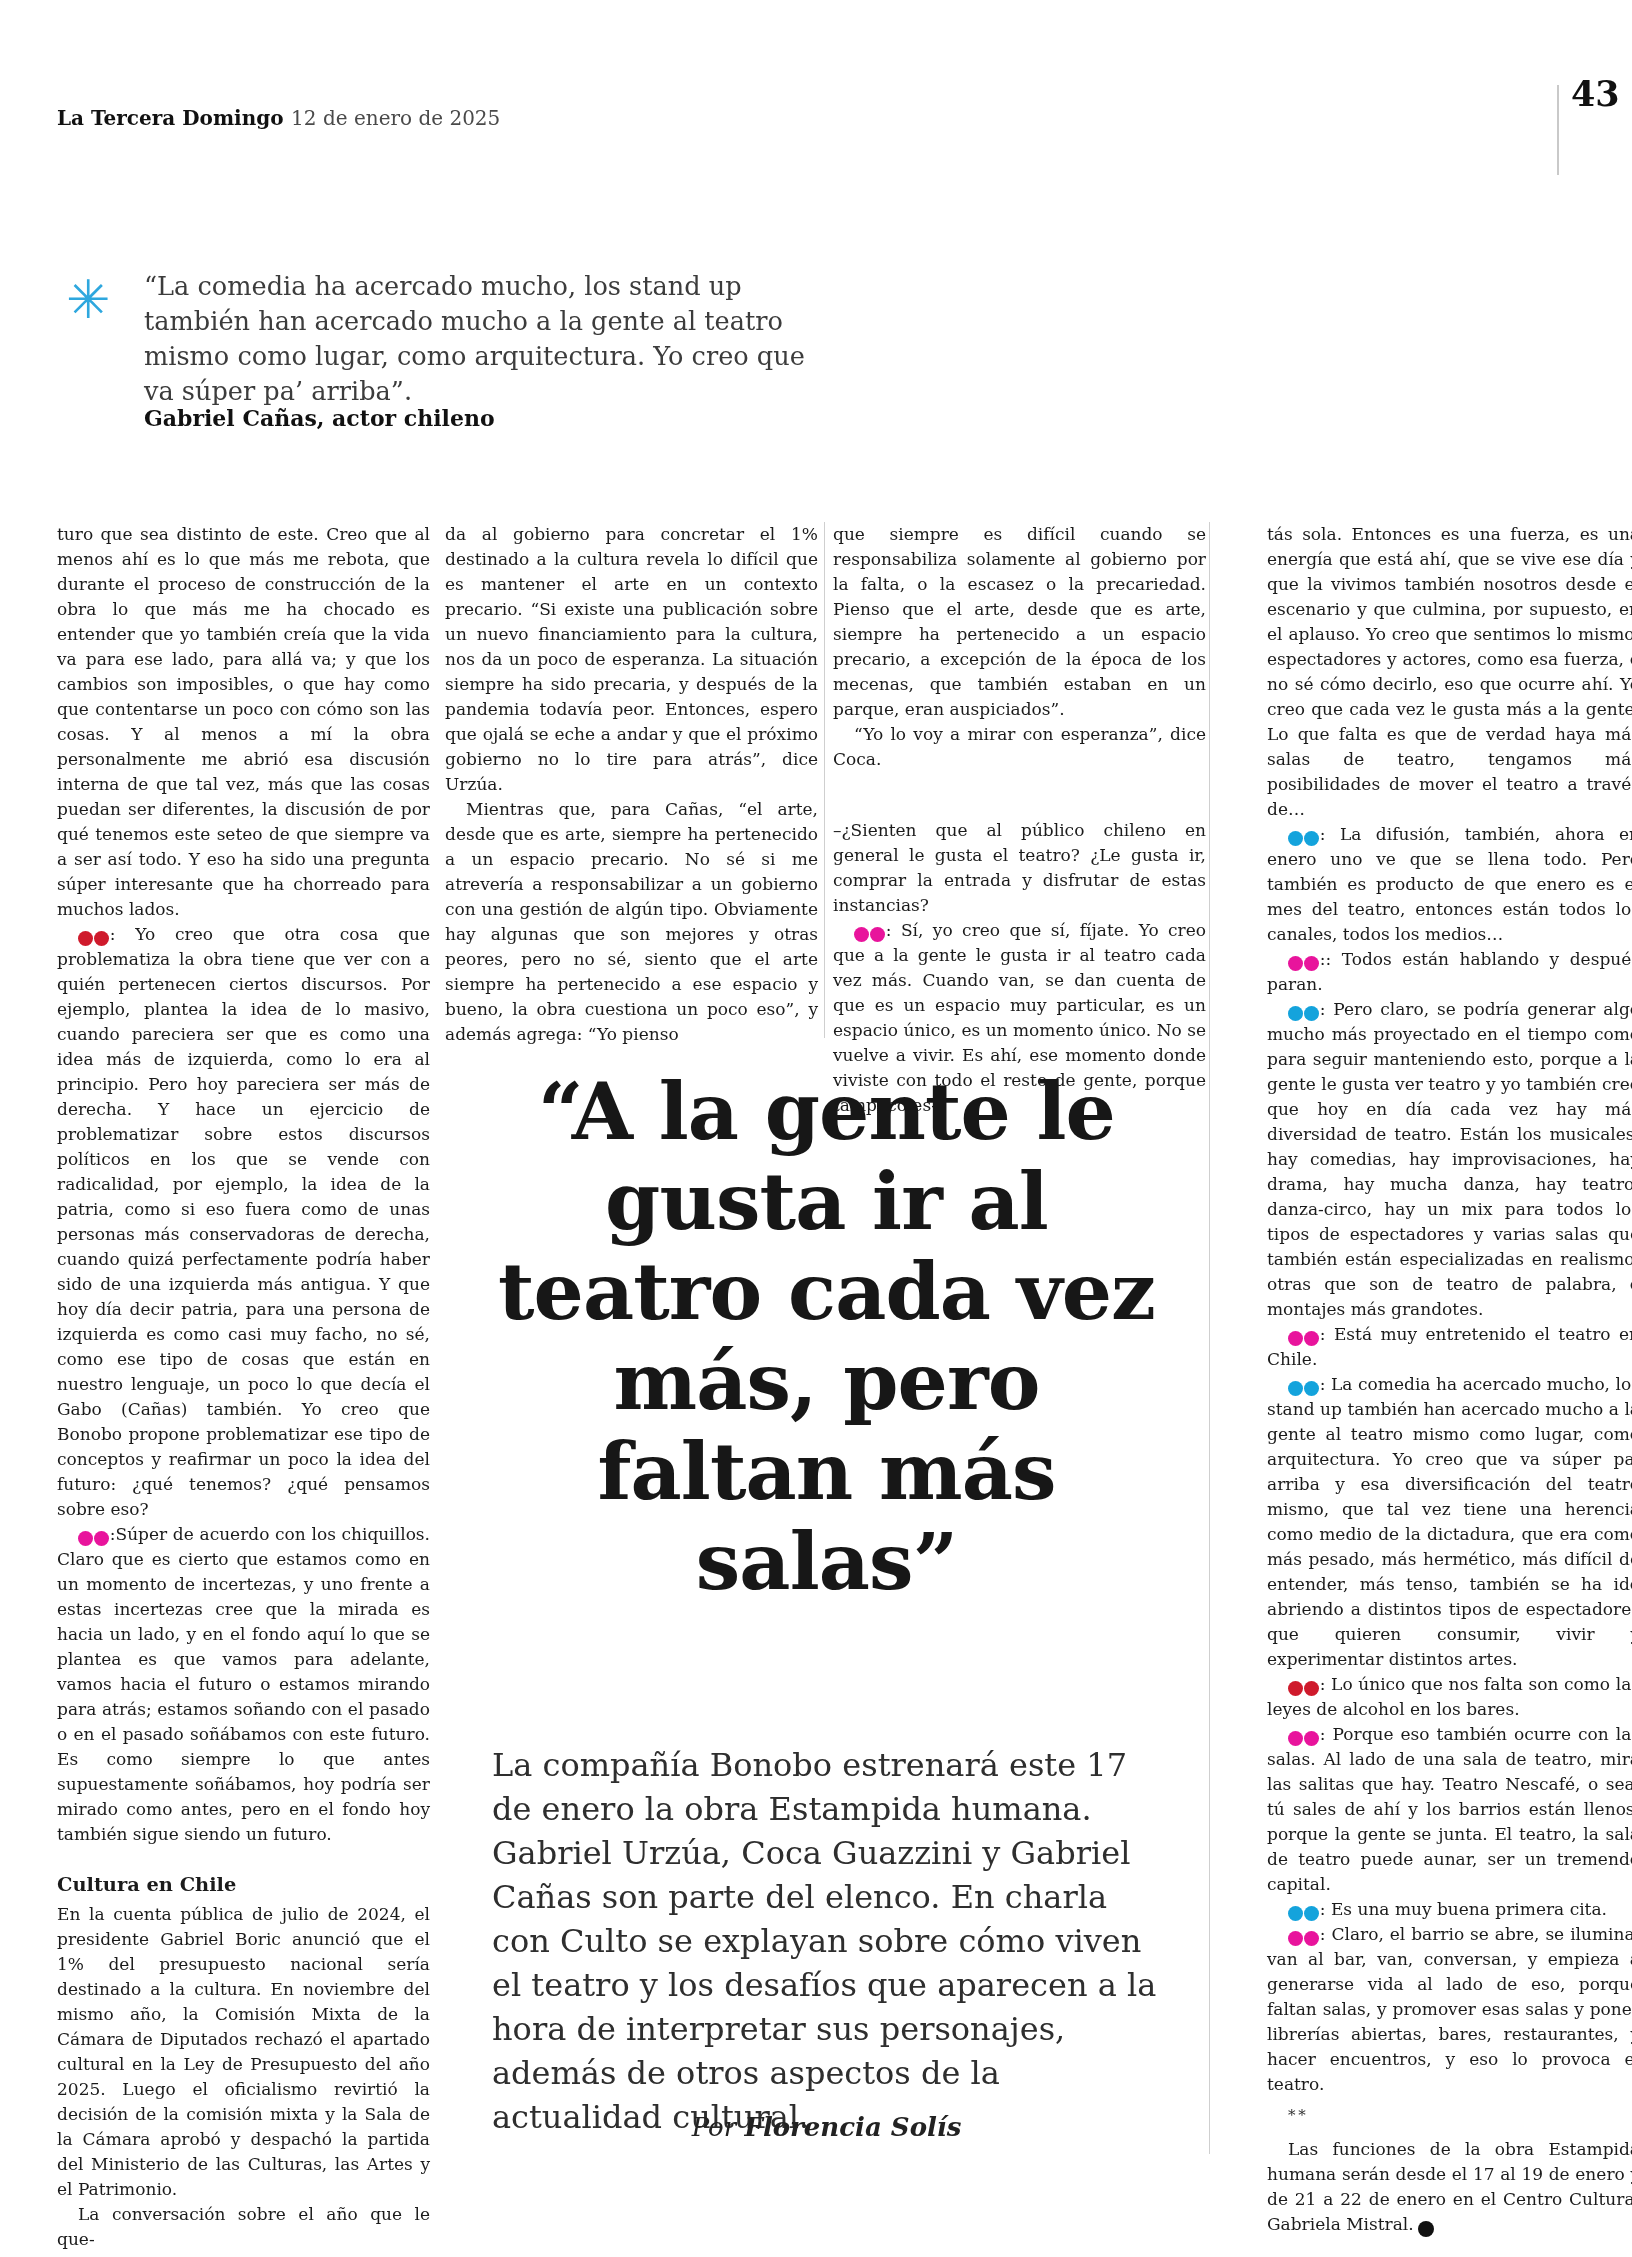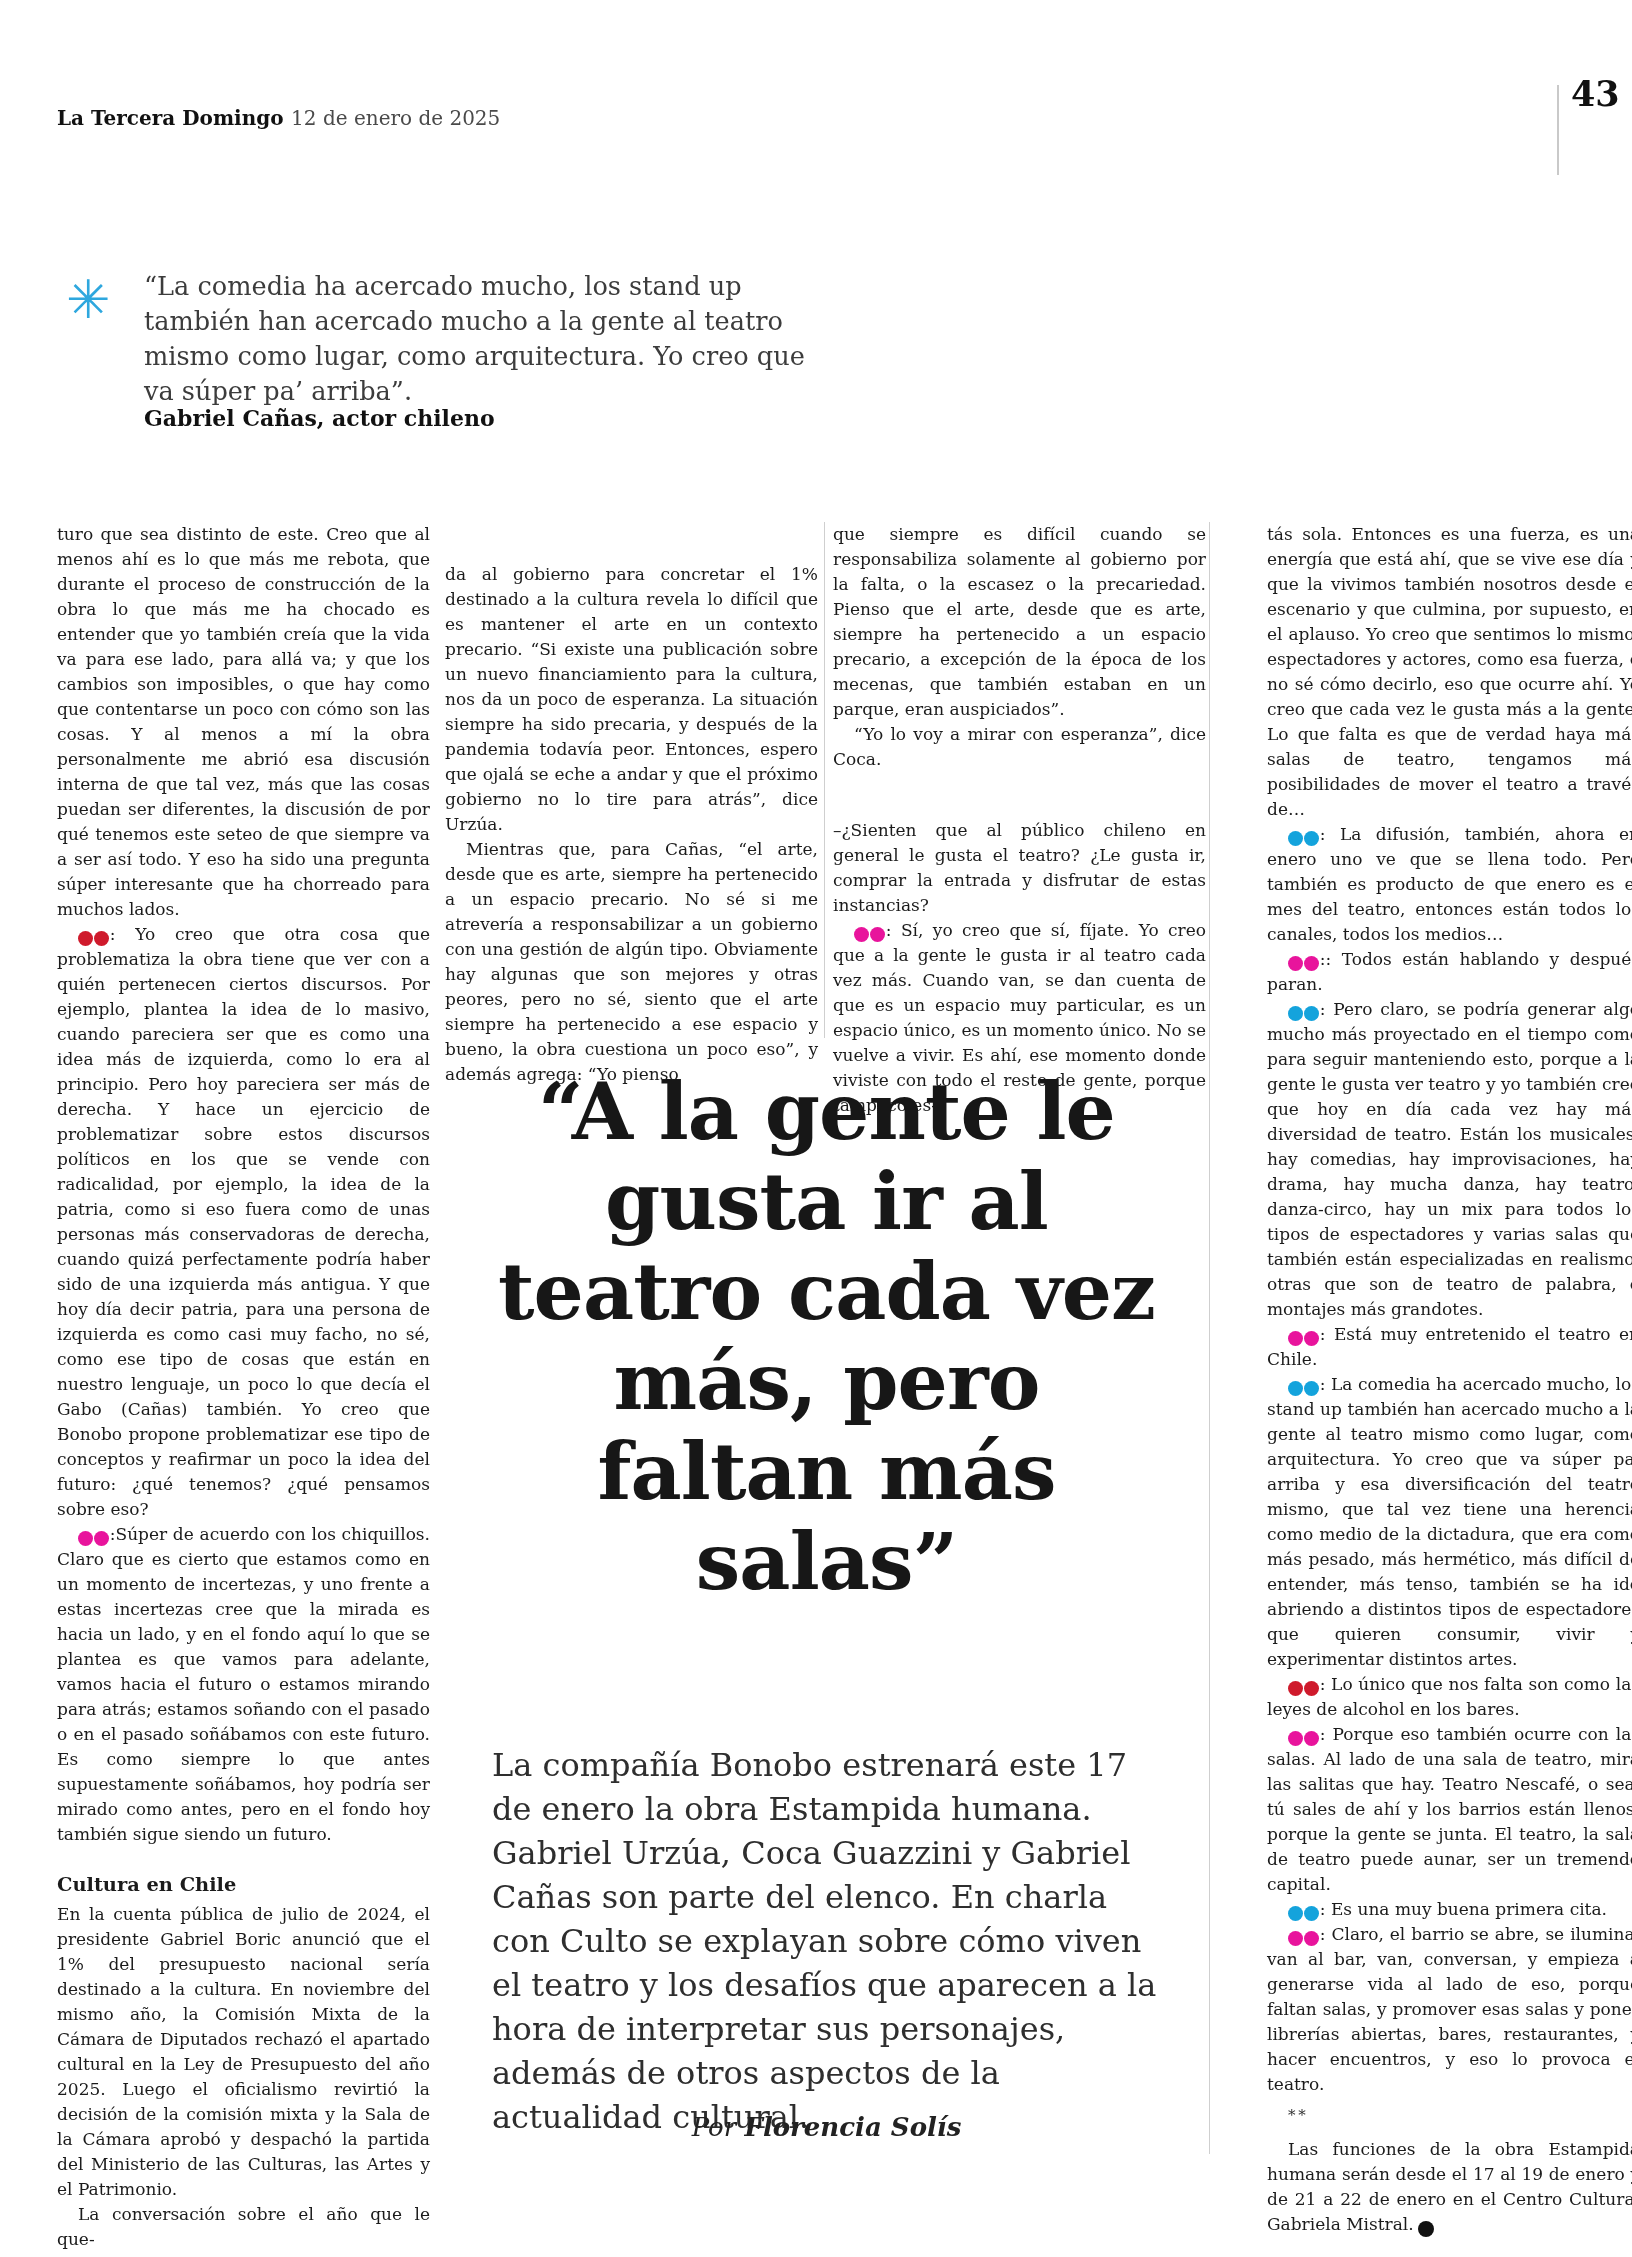--- a/index.html
+++ b/index.html
@@ -19,21 +19,21 @@
   .hl-attr{position:absolute;left:144px;top:405px;font-size:22px;font-weight:bold;color:#111;}
 
   
   .vrule{position:absolute;width:0.9px;background:#cfcfcf;}
   .vr-23{left:824px;top:522px;height:516px;}
   .vr-34{left:1209px;top:522px;height:1632px;}
 
   
   .col{position:absolute;width:373px;text-align:justify;font-size:17px;line-height:25px;color:#1b1b1b;}
   .col-1{left:57px;top:522px;}
-  .col-2{left:445px;top:522px;margin-top:40px;}
+  .col-2{left:445px;top:522px;}
   .col-3{left:833px;top:522px;}
   .col-4{left:1267px;top:522px;}
   .col p{margin:0;}
   .col p.ind{text-indent:21px;}
   .col .subhead{font-weight:bold;font-size:19.4px;text-align:left;margin:24.6px 0 5.7px 0;text-indent:0;}
   .col .qbold{font-weight:normal;margin-top:46px;}
   .col .sep{text-indent:21px;font-size:15px;letter-spacing:2.8px;color:#333;margin:5.7px 0 9.5px 0;text-align:left;}
 
   
   .bc{display:inline-block;width:15px;height:15px;border-radius:50%;color:#fff;

